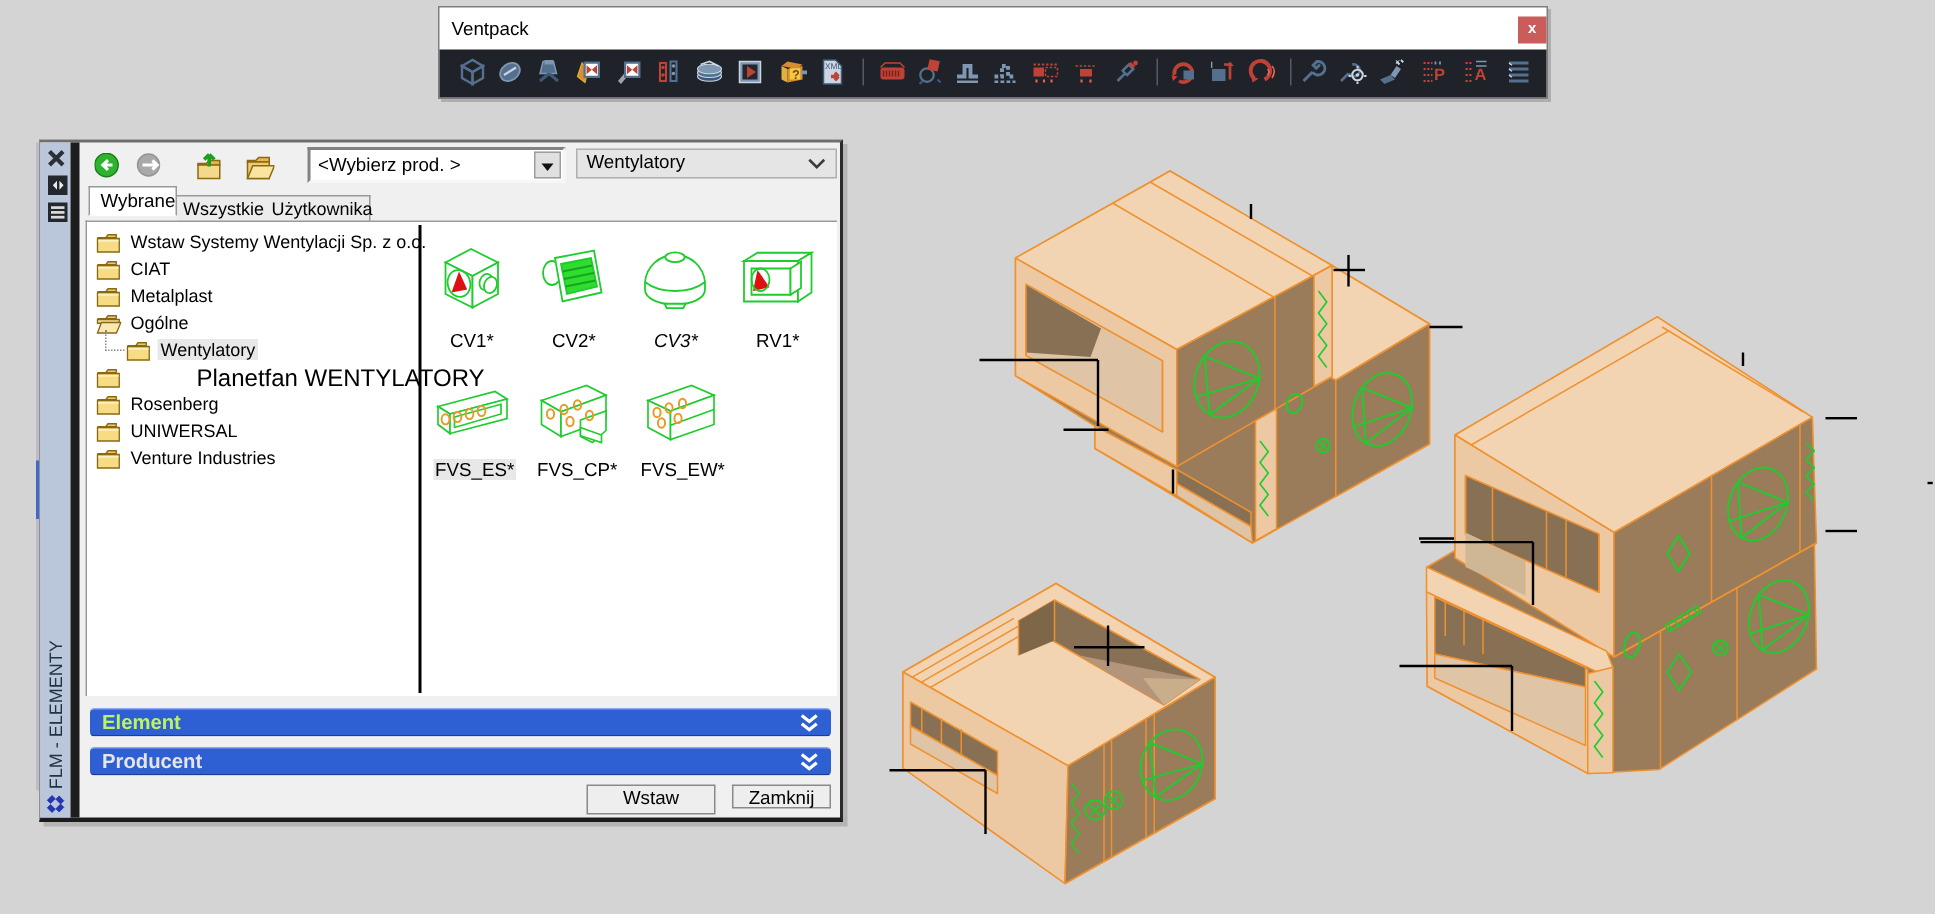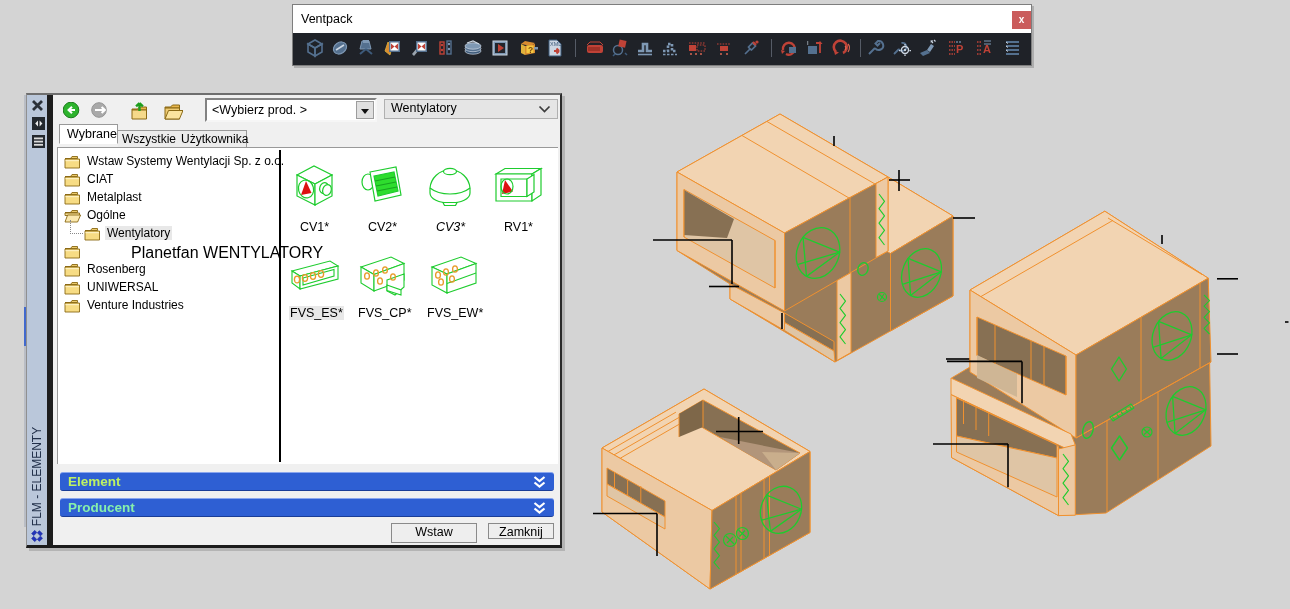--- a/index.html
+++ b/index.html
@@ -362,21 +362,21 @@
 <div class="a" style="left:289px;top:306px;background:#e8e8e8;padding:0 1px;">FVS_ES*</div>
 <div class="a" style="left:357px;top:306px;padding:0 1px;">FVS_CP*</div>
 <div class="a" style="left:426px;top:306px;padding:0 1px;">FVS_EW*</div>
 <div class="a" style="left:60px;top:472px;width:494px;height:19px;background:#2e5fd3;border-radius:3px;border-top:1px solid #8aa6ee;border-bottom:1px solid #1a3d96;box-sizing:border-box;">
 <div class="a" style="left:8px;top:1px;font-size:13.5px;font-weight:bold;color:#bef264;">Element</div>
 <svg class="a" style="right:7px;top:3px" width="15" height="13" viewBox="0 0 15 13">
       <path d="M2.5 1 L7.5 5 L12.5 1 M2.5 6.5 L7.5 10.5 L12.5 6.5" stroke="#fff" stroke-width="2.2" fill="none"></path>
     </svg>
   </div>
 <div class="a" style="left:60px;top:498px;width:494px;height:19px;background:#2e5fd3;border-radius:3px;border-top:1px solid #8aa6ee;border-bottom:1px solid #1a3d96;box-sizing:border-box;">
-<div class="a" style="left:8px;top:1px;font-size:13.5px;font-weight:bold;color:#86efac;">Producent</div>
+<div class="a" style="left:8px;top:1px;font-size:13.5px;font-weight:bold;color:#e5e5e5;">Producent</div>
 <svg class="a" style="right:7px;top:3px" width="15" height="13" viewBox="0 0 15 13">
       <path d="M2.5 1 L7.5 5 L12.5 1 M2.5 6.5 L7.5 10.5 L12.5 6.5" stroke="#fff" stroke-width="2.2" fill="none"></path>
     </svg>
   </div>
 <div class="a" style="left:391px;top:523px;width:86px;height:20px;background:#eee;border:1px solid #8a8a8a;box-sizing:border-box;text-align:center;line-height:17px;">Wstaw</div>
 <div class="a" style="left:488px;top:523px;width:66px;height:16px;background:#eee;border:1px solid #8a8a8a;box-sizing:border-box;text-align:center;line-height:17px;">Zamknij</div>
 <div class="a" style="left:292px;top:4px;width:740px;height:62px;background:#fff;border:1px solid #7e7e7e;box-sizing:border-box;box-shadow:2px 2px 0 #aeaeae;"></div>
 <div class="a" style="left:301px;top:12px;">Ventpack</div>
 <div class="a" style="left:1012px;top:11px;width:19px;height:18px;background:#ca5c5c;color:#fff;font-size:10px;font-weight:bold;text-align:center;line-height:18px;">x</div>
 <div class="a" style="left:293px;top:33px;width:738px;height:32px;background:#1f2228;"></div>

